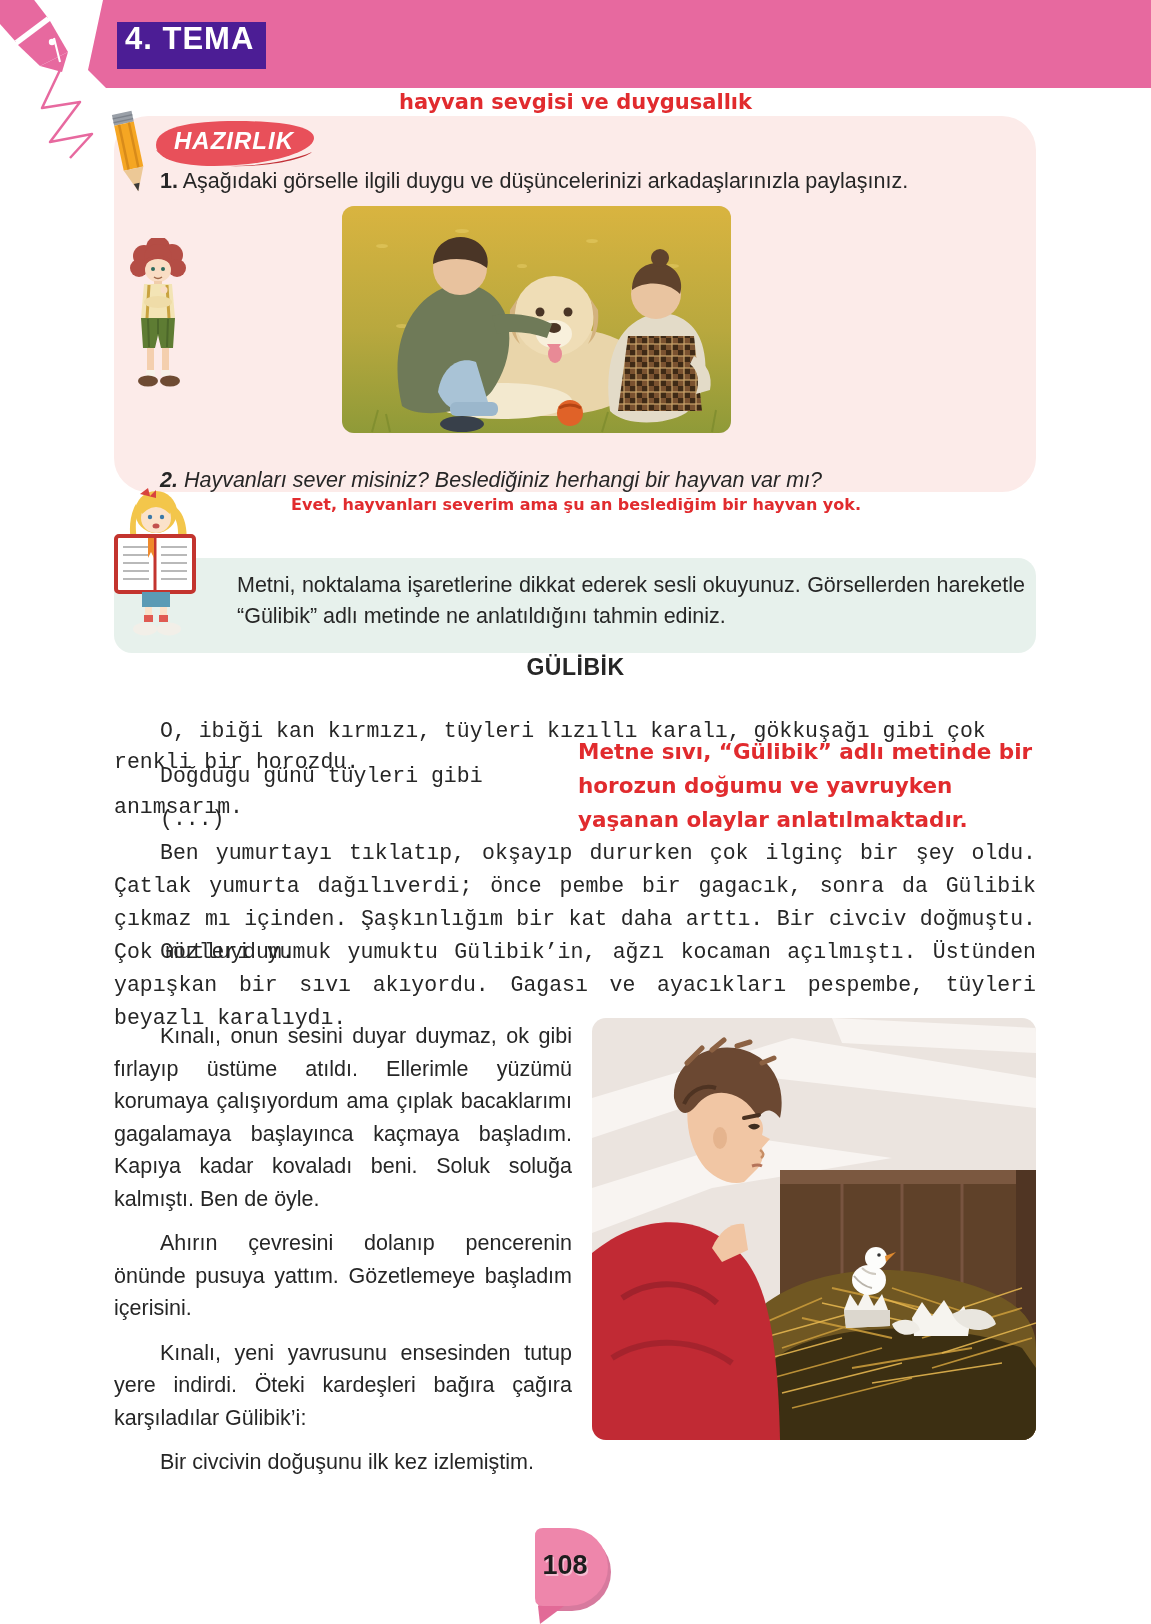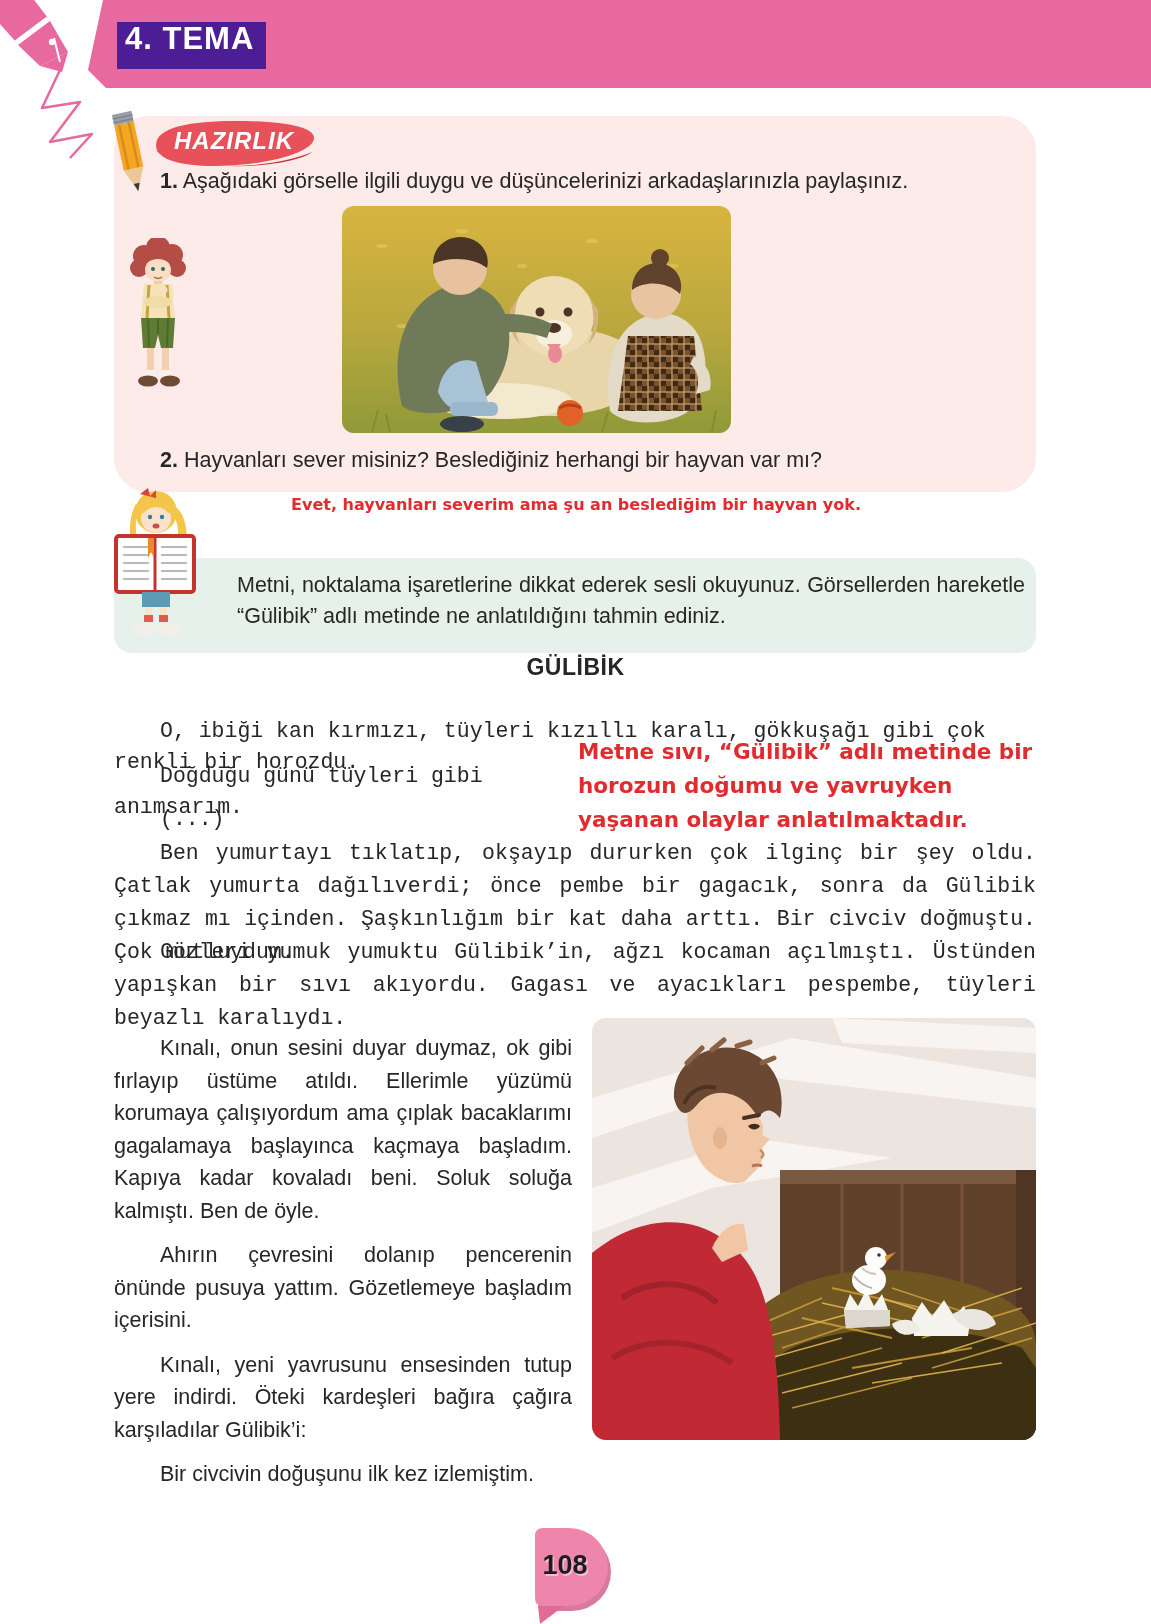--- a/index.html
+++ b/index.html
@@ -17,21 +17,21 @@
   .top-note{position:absolute;left:0;top:90px;width:1151px;text-align:center;font-size:21px;line-height:25px;}
 
   
   .prep-box{position:absolute;left:114px;top:116px;width:922px;height:376px;background:#fcebe9;border-radius:34px;}
   .pencil-icon{position:absolute;left:104px;top:108px;}
   .badge{position:absolute;left:146px;top:118px;width:176px;height:56px;}
   .badge-label{position:absolute;left:18px;top:9px;width:140px;text-align:center;color:#fff;
         font-weight:bold;font-style:italic;font-size:24px;letter-spacing:1px;line-height:28px;}
   .question{position:absolute;font-size:21.5px;}
   .q1{left:160px;top:166px;width:864px;}
-  .q2{left:160px;top:445px;width:864px;}
+  .q2{left:160px;top:465px;width:864px;font-style:italic;}
   .q-num{font-weight:bold;}
   .boy-char{position:absolute;left:124px;top:238px;}
   .photo{position:absolute;left:342px;top:206px;width:389px;height:227px;border-radius:12px;overflow:hidden;box-shadow:0 0 0 1px #e8d2cd inset;}
 
   .answer-note{position:absolute;left:226px;top:492px;width:700px;text-align:center;font-size:16px;line-height:26px;}
   .girl-char{position:absolute;left:104px;top:486px;z-index:3;}
 
   
   .mint-box{position:absolute;left:114px;top:558px;width:922px;height:95px;background:#e7f1ec;border-radius:18px;}
   .instruction{position:absolute;left:237px;top:570px;width:788px;text-align:justify;line-height:31px;}
@@ -41,21 +41,21 @@
   .para{position:absolute;left:114px;width:922px;text-indent:46px;font-family:Liberation Mono, monospace;}
   .p1{top:694px;}
   .p2{top:739px;width:470px;}
   .margin-note{position:absolute;left:578px;top:735px;width:466px;font-size:21.5px;line-height:34px;text-align:left;}
   .pdots{top:782px;}
   .p3{top:815px;text-align:justify;line-height:33px;}
   .p4{top:914px;text-align:justify;line-height:33px;}
   .p5{top:980px;}
 
   .left-col{position:absolute;left:114px;top:1020px;width:458px;}
-  .left-col p{margin:12px 0 12px 0;text-indent:46px;text-align:justify;line-height:32.5px;}
+  .left-col p{margin:0 0 12px 0;text-indent:46px;text-align:justify;line-height:32.5px;}
   .left-col p.short{text-align:left;}
   .illustration{position:absolute;left:592px;top:1018px;width:444px;height:422px;border-radius:14px;overflow:hidden;}
 
   
   .page-bubble{position:absolute;left:524px;top:1524px;width:90px;height:102px;}
   .page-num{position:absolute;left:6px;top:26px;width:70px;text-align:center;color:#1d1d1d;
         font-weight:bold;font-size:27px;font-family:Liberation Sans, sans-serif;text-shadow:1.5px 1.5px 0 #f7bcd2;}
 </style>
 </head>
 <body>
@@ -69,20 +69,21 @@
     <path d="M40,66 L68,52 L62,72 Z" fill="#e7699f"></path>
     <line x1="16" y1="42" x2="48" y2="18" stroke="#ffffff" stroke-width="4"></line>
     <line x1="54" y1="38" x2="60" y2="62" stroke="#ffffff" stroke-width="2"></line>
     <circle cx="52" cy="42" r="3.2" fill="#ffffff"></circle>
     <polyline points="60,70 42,108 80,102 50,142 92,134 70,158" fill="none" stroke="#e7699f" stroke-width="2.5" stroke-linejoin="round"></polyline>
   </svg>
   <div class="title-chip">
     <span>4. TEMA</span>
   </div>
 
+  <div class="note top-note">hayvan sevgisi ve duygusallık</div>
 
   <div class="prep-box"></div>
 
   <svg class="pencil-icon" width="52" height="88" viewBox="0 0 52 88">
     <g transform="rotate(-12 26 44)">
       <rect x="16" y="4" width="20" height="11" fill="#9aa0a8"></rect>
       <line x1="16" y1="8" x2="36" y2="8" stroke="#7d838c" stroke-width="1.5"></line>
       <line x1="16" y1="12" x2="36" y2="12" stroke="#7d838c" stroke-width="1.5"></line>
       <rect x="16" y="15" width="20" height="46" fill="#f5a623"></rect>
       <line x1="21" y1="15" x2="21" y2="61" stroke="#d88b1a" stroke-width="2.5"></line>

